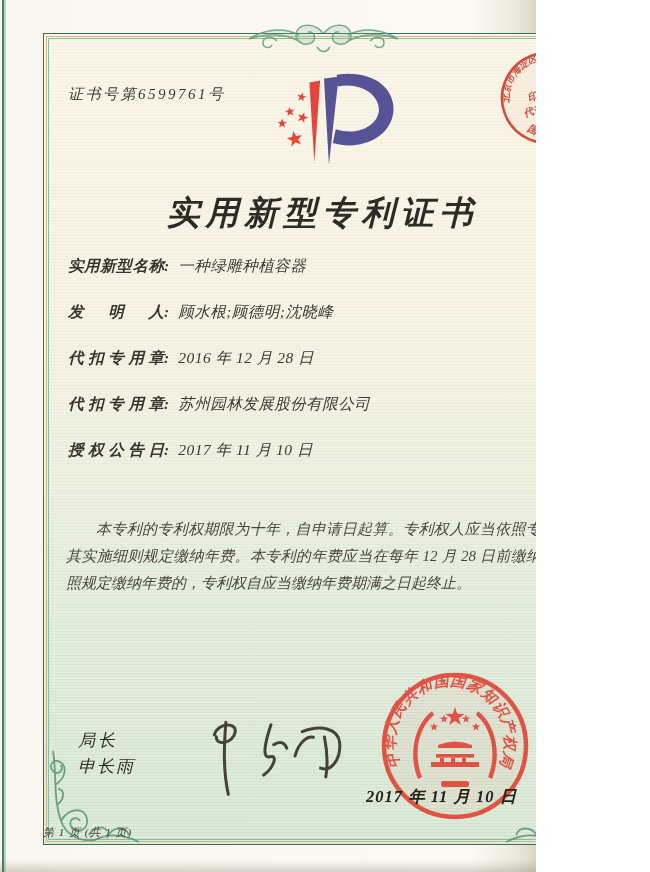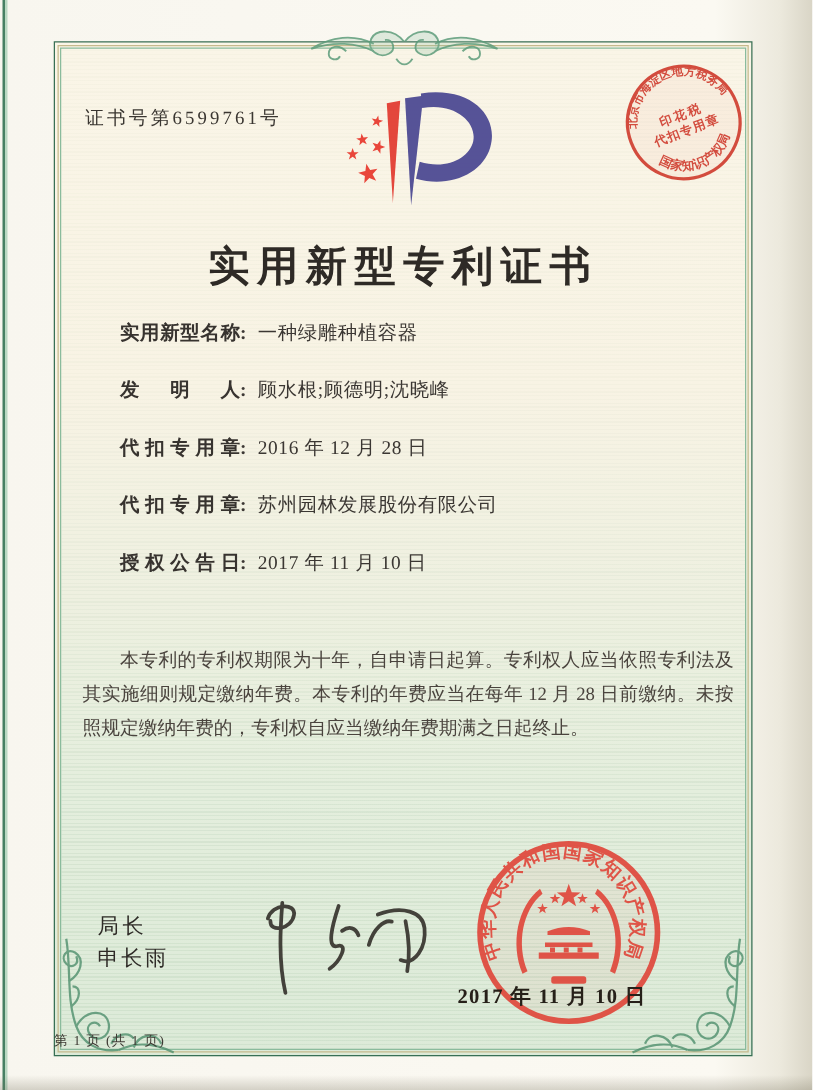--- a/index.html
+++ b/index.html
@@ -1,19 +1,20 @@
 <!DOCTYPE html>
 <html><head>
 <meta charset="utf-8">
 <style>
   * { margin:0; padding:0; box-sizing:border-box; }
   body { width:650px; height:872px; font-family:"Liberation Serif","DejaVu Serif",serif; }
   .page {
-    position:relative; width:650px; height:872px; overflow:hidden;
+    position:relative; width:536px; height:872px; overflow:hidden;
     background:linear-gradient(90deg,#f8f6ef 0%,#fbf9f2 88%,#ece9dd 96%,#d9d5c6 100%);
+    font-style:italic;
   }
   .page::after{content:"";position:absolute;left:0;right:0;bottom:0;height:12px;
     background:linear-gradient(180deg,rgba(0,0,0,0),rgba(115,110,90,.28));pointer-events:none;}
   .binding-stripe{position:absolute;left:2px;top:0;bottom:0;width:4px;
     background:linear-gradient(90deg,#478063 0 2px,#b9d8c2 2px 4px);}
   .cert{
     position:absolute;left:43px;top:33px;width:559px;height:812px;
     background:linear-gradient(180deg,#faf5e7 0%,#f8f3e4 34%,#eef0e0 55%,#e4eedd 74%,#dcead8 100%);
   }
   .guilloche{position:absolute;inset:6px;pointer-events:none;
@@ -21,21 +22,21 @@
     -webkit-mask-image:linear-gradient(180deg,rgba(0,0,0,.25) 0%,rgba(0,0,0,.35) 45%,#000 80%);
     mask-image:linear-gradient(180deg,rgba(0,0,0,.25) 0%,rgba(0,0,0,.35) 45%,#000 80%);}
   .b1{position:absolute;inset:0;border:1.5px solid #386f55;}
   .b2{position:absolute;inset:3px;border:1px solid #c5b98c;}
   .b3{position:absolute;inset:5px;border:1px solid #8abb9c;}
   .abs{position:absolute;}
   .cert-no{left:25px;top:52px;font-size:15px;letter-spacing:2.5px;color:#3a3631;}
   .title{left:0;right:0;top:158px;text-align:center;font-size:33px;font-weight:700;
     letter-spacing:6px;color:#2e2a26;}
   .fields{left:25px;top:223px;width:500px;}
-  .f-row{height:24px;margin-bottom:22px;font-size:15.5px;color:#3b3733;white-space:nowrap;margin-left:28px;}
+  .f-row{height:24px;margin-bottom:22px;font-size:15.5px;color:#3b3733;white-space:nowrap;}
   .f-label{display:inline-block;width:96px;text-align:justify;text-align-last:justify;
     font-weight:600;color:#37332f;}
   .f-colon{margin-right:9px;font-weight:600;}
   .f-value{letter-spacing:.5px;}
   .paras{left:23px;top:483px;width:521px;font-size:15px;line-height:27px;
     text-align:justify;color:#4a443e;}
   .paras p{text-indent:2em;}
   .signer-role{left:35px;top:696px;font-size:17px;letter-spacing:3px;color:#2e2b27;
     font-family:"Liberation Sans","DejaVu Sans",sans-serif;font-weight:500;}
   .signer-name{left:35px;top:722px;font-size:17px;letter-spacing:2px;color:#2e2b27;

